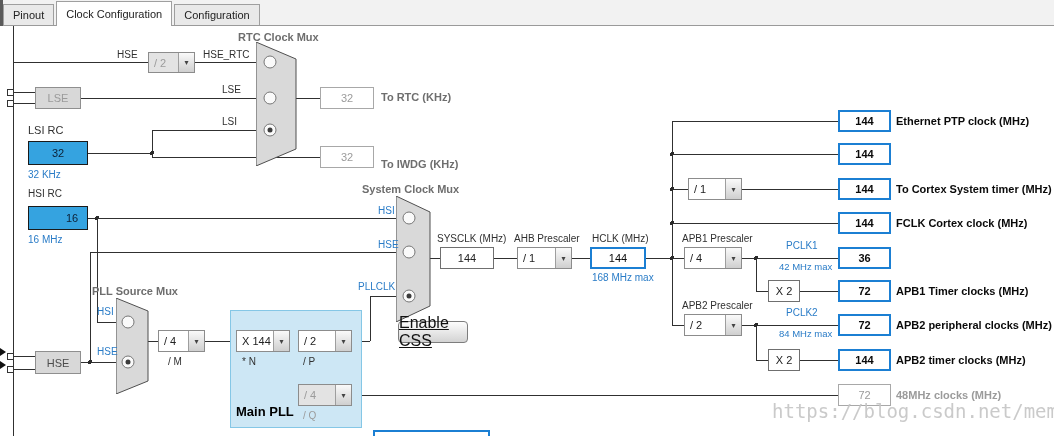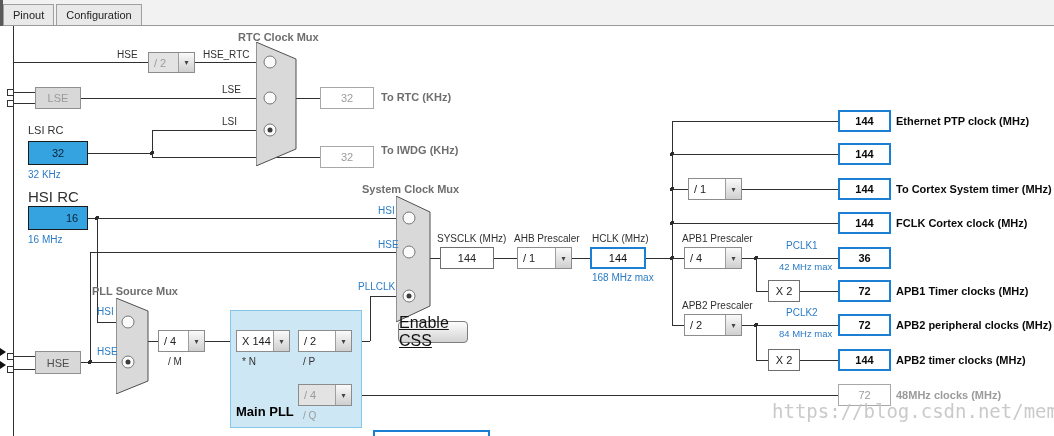--- a/index.html
+++ b/index.html
@@ -56,20 +56,21 @@
   .partialbox{position:absolute;background:#fff;border:2px solid #1b7fd3;box-sizing:border-box;z-index:3;}
 </style>
 </head>
 <body>
 
 <div id="root">
 
   <div class="edgebar"></div>
   <div class="tabbar">
     <div class="tab">Pinout</div>
+    <div class="tab active">Clock Configuration</div>
     <div class="tab">Configuration</div>
   </div>
 
   <svg class="wires" width="1054" height="436" viewBox="0 0 1054 436" shape-rendering="crispEdges">
     <path fill="none" stroke="#303030" stroke-width="1" d="
       M13 25 V436
       M13 62 H148 M195 62 H256
       M81 98 H256
       M88 153 H152 M152 130 V157 M152 130 H256 M152 157 H320
       M296 98 H320
@@ -101,21 +102,21 @@
   <div class="pinsq" style="left:7px;top:100px;"></div>
   <div class="pinsq" style="left:7px;top:353px;"></div>
   <div class="pinsq" style="left:7px;top:366px;"></div>
   <div class="pinarrow" style="left:0;top:348px;"></div>
   <div class="pinarrow" style="left:0;top:361px;"></div>
 
   <div class="vb vb-lse" style="left:35px;top:87px;">LSE</div>
   <div class="lab" style="left:28px;top:124px;font-size:11px;">LSI RC</div>
   <div class="vb vb-src" style="left:28px;top:141px;">32</div>
   <div class="lab-blue" style="left:28px;top:169px;">32 KHz</div>
-  <div class="lab" style="left:28px;top:188px;font-size:15px;">HSI RC</div>
+  <div class="lab" style="left:28px;top:188px;font-size:10px;">HSI RC</div>
   <div class="vb vb-src" style="left:28px;top:206px;padding-left:28px;">16</div>
   <div class="lab-blue" style="left:28px;top:234px;">16 MHz</div>
   <div class="vb vb-hse" style="left:35px;top:351px;">HSE</div>
 
   <div class="lab-t" style="left:238px;top:31px;">RTC Clock Mux</div>
   <div class="lab" style="left:117px;top:49px;">HSE</div>
   <div class="dd disabled" style="left:148px;top:52px;width:47px;height:21px;">
     <span class="dd-val">/ 2</span>
     <span class="dd-btn">▾</span>
   </div>
@@ -127,21 +128,21 @@
     <polygon points="0,0 40,17 40,107 0,124" fill="#d9d9d9" stroke="#4f4f4f" stroke-width="1"></polygon>
     <circle cx="14" cy="20" r="6" fill="#fafafa" stroke="#777"></circle>
     <circle cx="14" cy="56" r="6" fill="#fafafa" stroke="#777"></circle>
     <circle cx="14" cy="88" r="6" fill="#fafafa" stroke="#777"></circle>
     <circle cx="14" cy="88" r="2.5" fill="#3c3c3c"></circle>
   </svg>
 
   <div class="vb vb-gray" style="left:320px;top:87px;width:54px;">32</div>
   <div class="lab-t" style="left:381px;top:91px;">To RTC (KHz)</div>
   <div class="vb vb-gray" style="left:320px;top:146px;width:54px;">32</div>
-  <div class="lab-t" style="left:381px;top:144px;text-align:right;">To IWDG (KHz)</div>
+  <div class="lab-t" style="left:381px;top:158px;text-align:right;">To IWDG (KHz)</div>
 
   <div class="lab-t" style="left:92px;top:285px;">PLL Source Mux</div>
   <div class="lab-blue" style="left:97px;top:306px;">HSI</div>
   <div class="lab-blue" style="left:97px;top:346px;">HSE</div>
 
   <svg class="muxsvg" style="left:116px;top:298px;" width="36" height="96">
     <polygon points="0,0 32,13 32,83 0,96" fill="#d9d9d9" stroke="#4f4f4f" stroke-width="1"></polygon>
     <circle cx="12" cy="24" r="6" fill="#fafafa" stroke="#777"></circle>
     <circle cx="12" cy="64" r="6" fill="#fafafa" stroke="#777"></circle>
     <circle cx="12" cy="64" r="2.5" fill="#3c3c3c"></circle>

